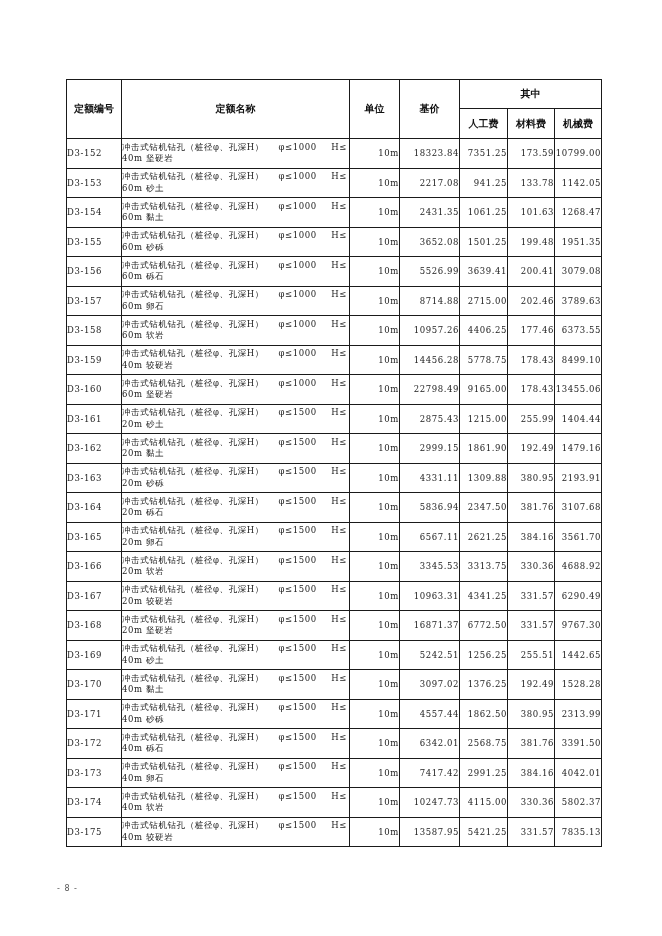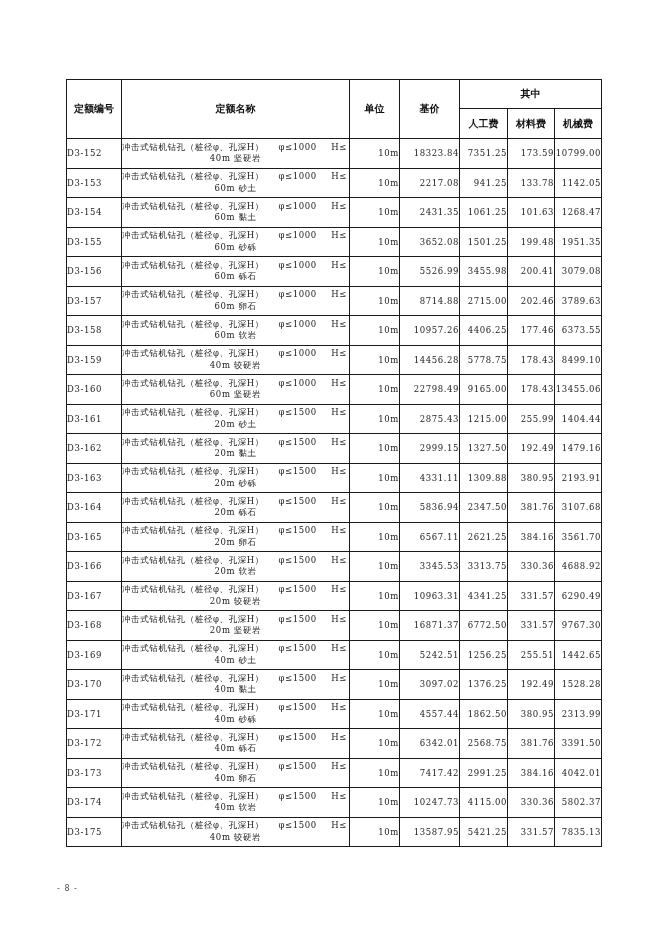--- a/index.html
+++ b/index.html
@@ -12,21 +12,21 @@
     color: #222;
   }
   table.quota td, table.quota th {
     border: 1px solid #1a1a1a; padding: 0; overflow: hidden;
   }
   th { font-family: "DejaVu Sans", "Liberation Sans", sans-serif; font-weight: bold; font-size: 10px; color: #111; text-align: center; }
   tr.h1 th { height: 28px; }
   tr.h2 th { height: 29px; }
   tr.row td { height: 28.5px; font-size: 8.5px; letter-spacing: 0.6px; }
   td.code { }
-  td.name { text-align: center; line-height: 11.5px; padding-left: 1px; letter-spacing: 0.2px; }
+  td.name { text-align: left; line-height: 11.5px; padding-left: 1px; letter-spacing: 0.2px; }
   td.name .l1 { display: flex; justify-content: space-between; padding-right: 2px; white-space: nowrap; }
   td.unit { text-align: right; }
   td.num { text-align: right; padding-right: 2px; }
   .pageno { position: absolute; left: 57px; top: 884px; font-family: "DejaVu Sans", sans-serif; font-size: 8px; color: #555; letter-spacing: 1px; }
 </style>
 </head>
 <body>
 
 <div class="page">
   <table class="quota">
@@ -123,21 +123,21 @@
           <td class="name">
             <div class="l1">
               <span>冲击式钻机钻孔（桩径φ、孔深H）</span>
               <span>φ≤1000</span>
               <span>H≤</span>
             </div>
             <div>60m 砾石</div>
           </td>
           <td class="unit">10m</td>
           <td class="num">5526.99</td>
-          <td class="num">3455.98</td>
+          <td class="num">3639.41</td>
           <td class="num">200.41</td>
           <td class="num">3079.08</td>
         </tr>
         <tr class="row">
           <td class="code">D3-157</td>
           <td class="name">
             <div class="l1">
               <span>冲击式钻机钻孔（桩径φ、孔深H）</span>
               <span>φ≤1000</span>
               <span>H≤</span>
@@ -219,21 +219,21 @@
           <td class="name">
             <div class="l1">
               <span>冲击式钻机钻孔（桩径φ、孔深H）</span>
               <span>φ≤1500</span>
               <span>H≤</span>
             </div>
             <div>20m 黏土</div>
           </td>
           <td class="unit">10m</td>
           <td class="num">2999.15</td>
-          <td class="num">1327.50</td>
+          <td class="num">1861.90</td>
           <td class="num">192.49</td>
           <td class="num">1479.16</td>
         </tr>
         <tr class="row">
           <td class="code">D3-163</td>
           <td class="name">
             <div class="l1">
               <span>冲击式钻机钻孔（桩径φ、孔深H）</span>
               <span>φ≤1500</span>
               <span>H≤</span>

